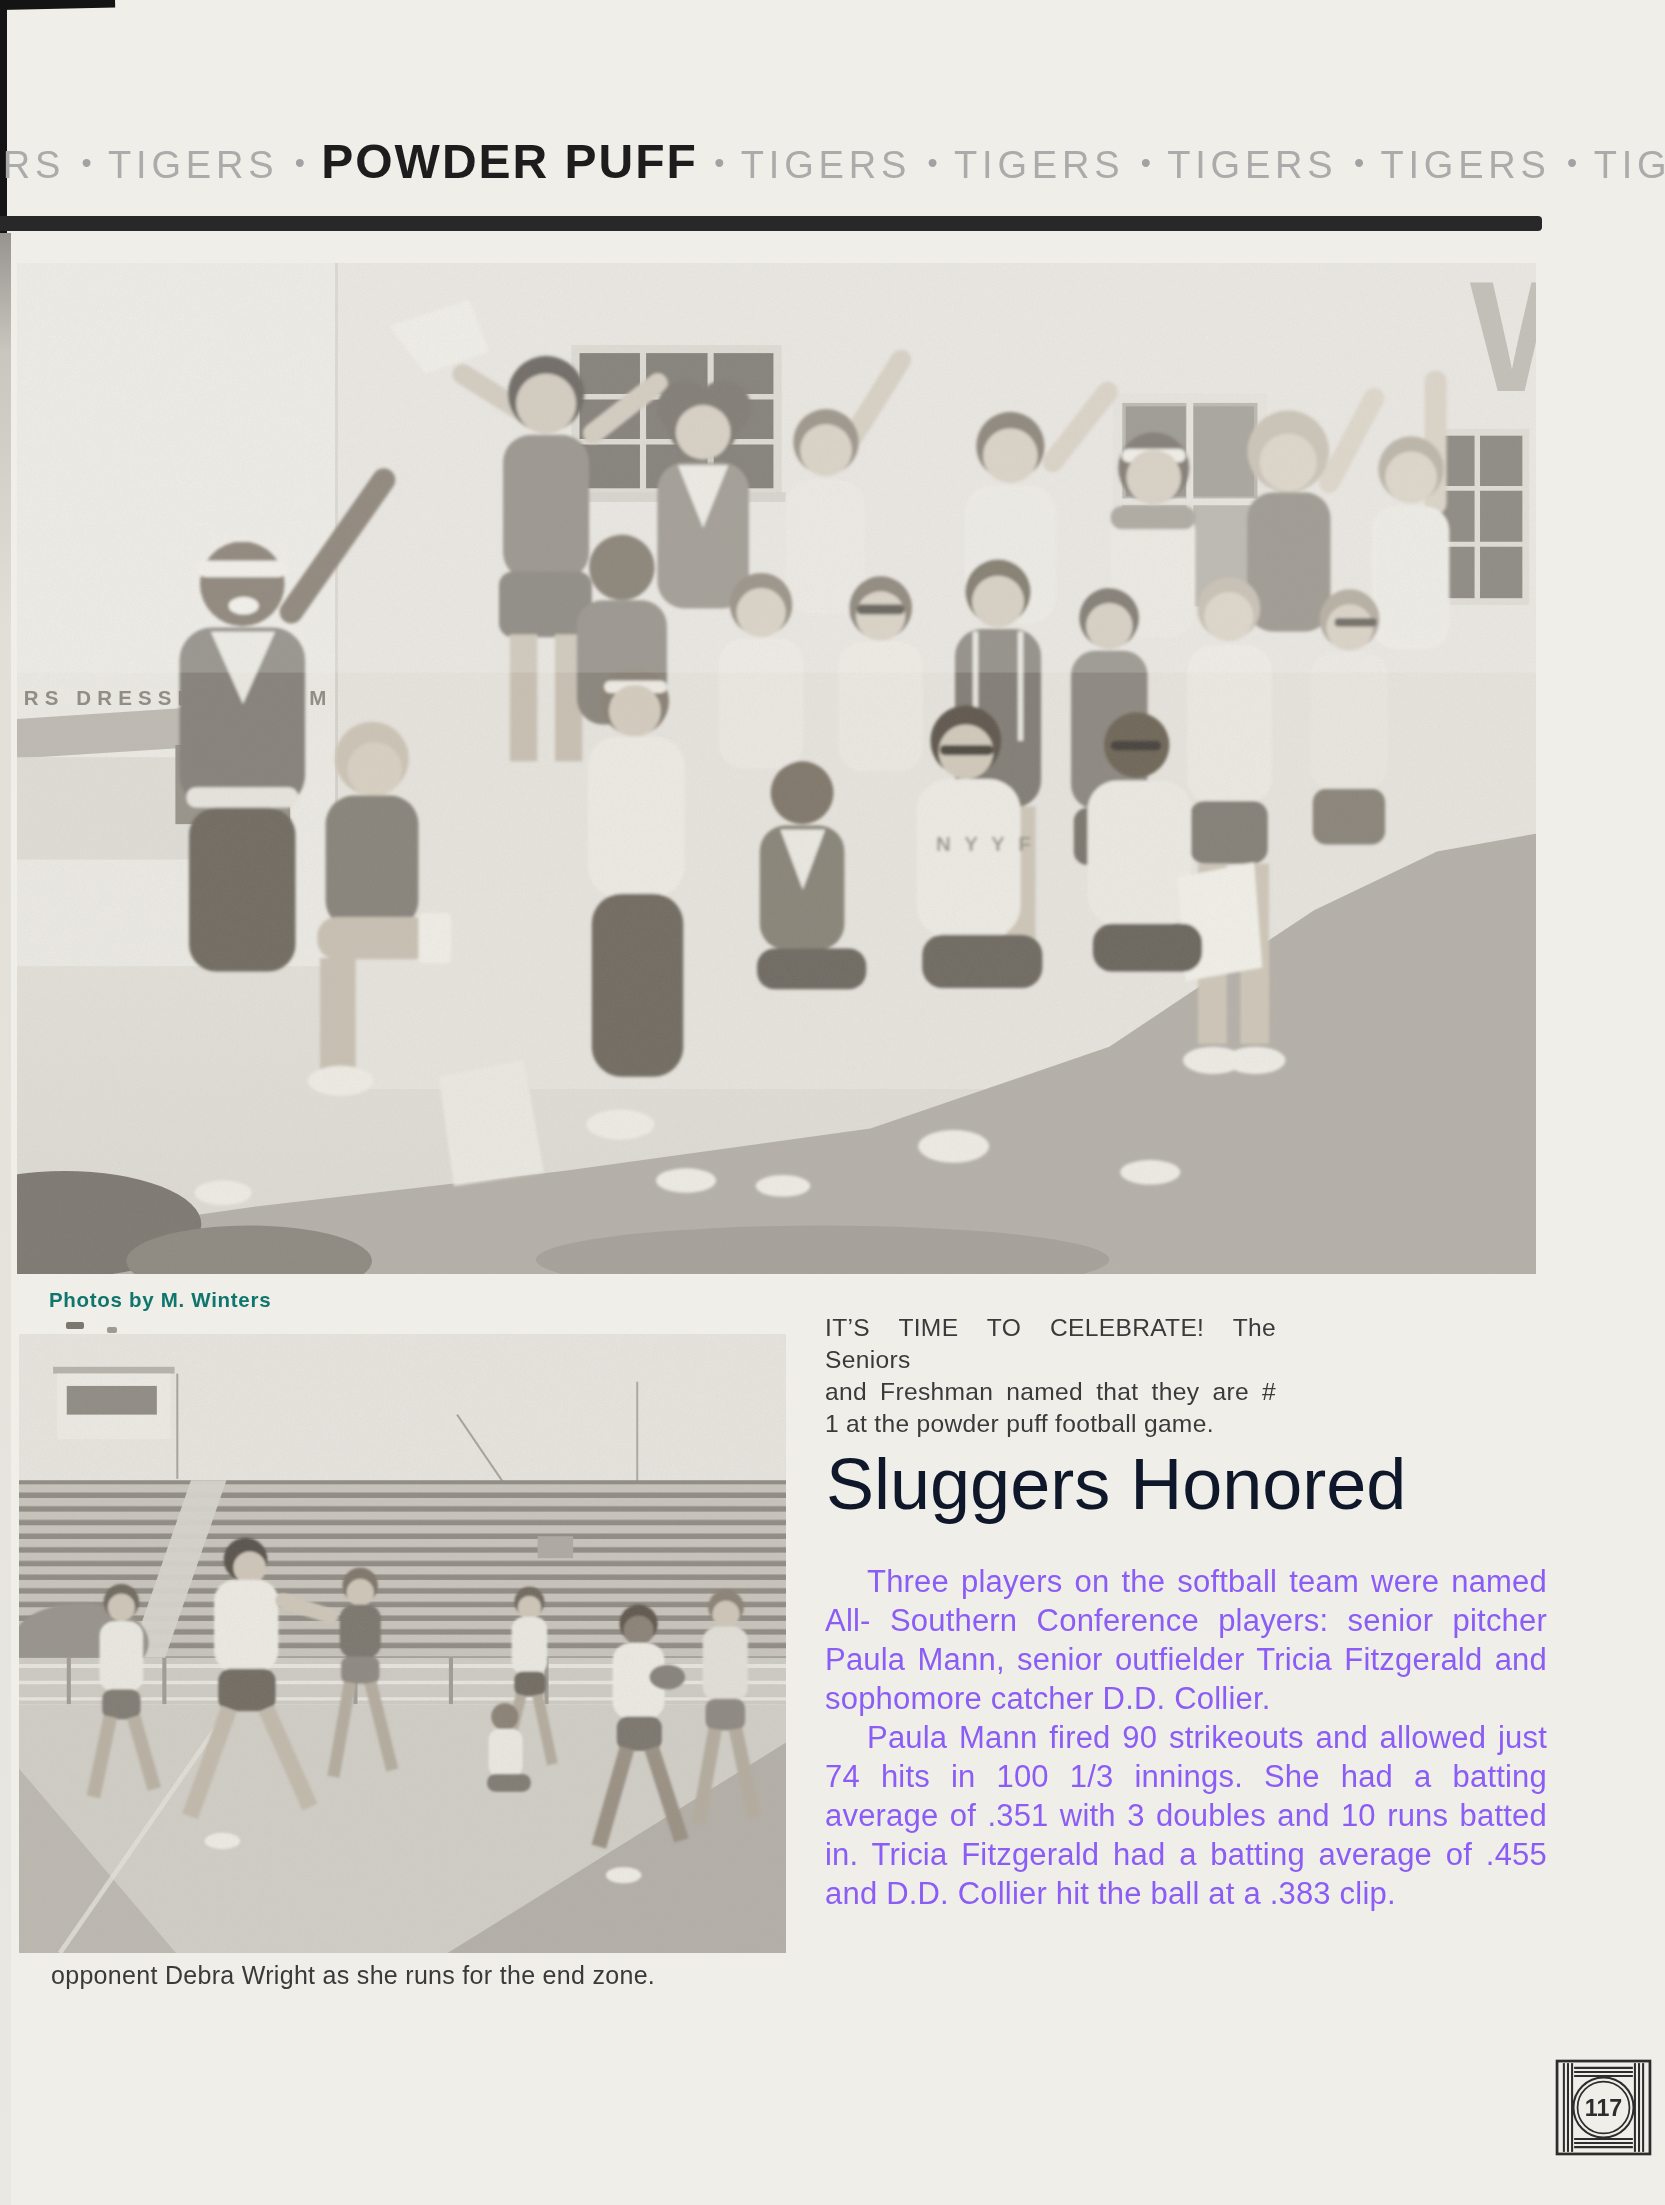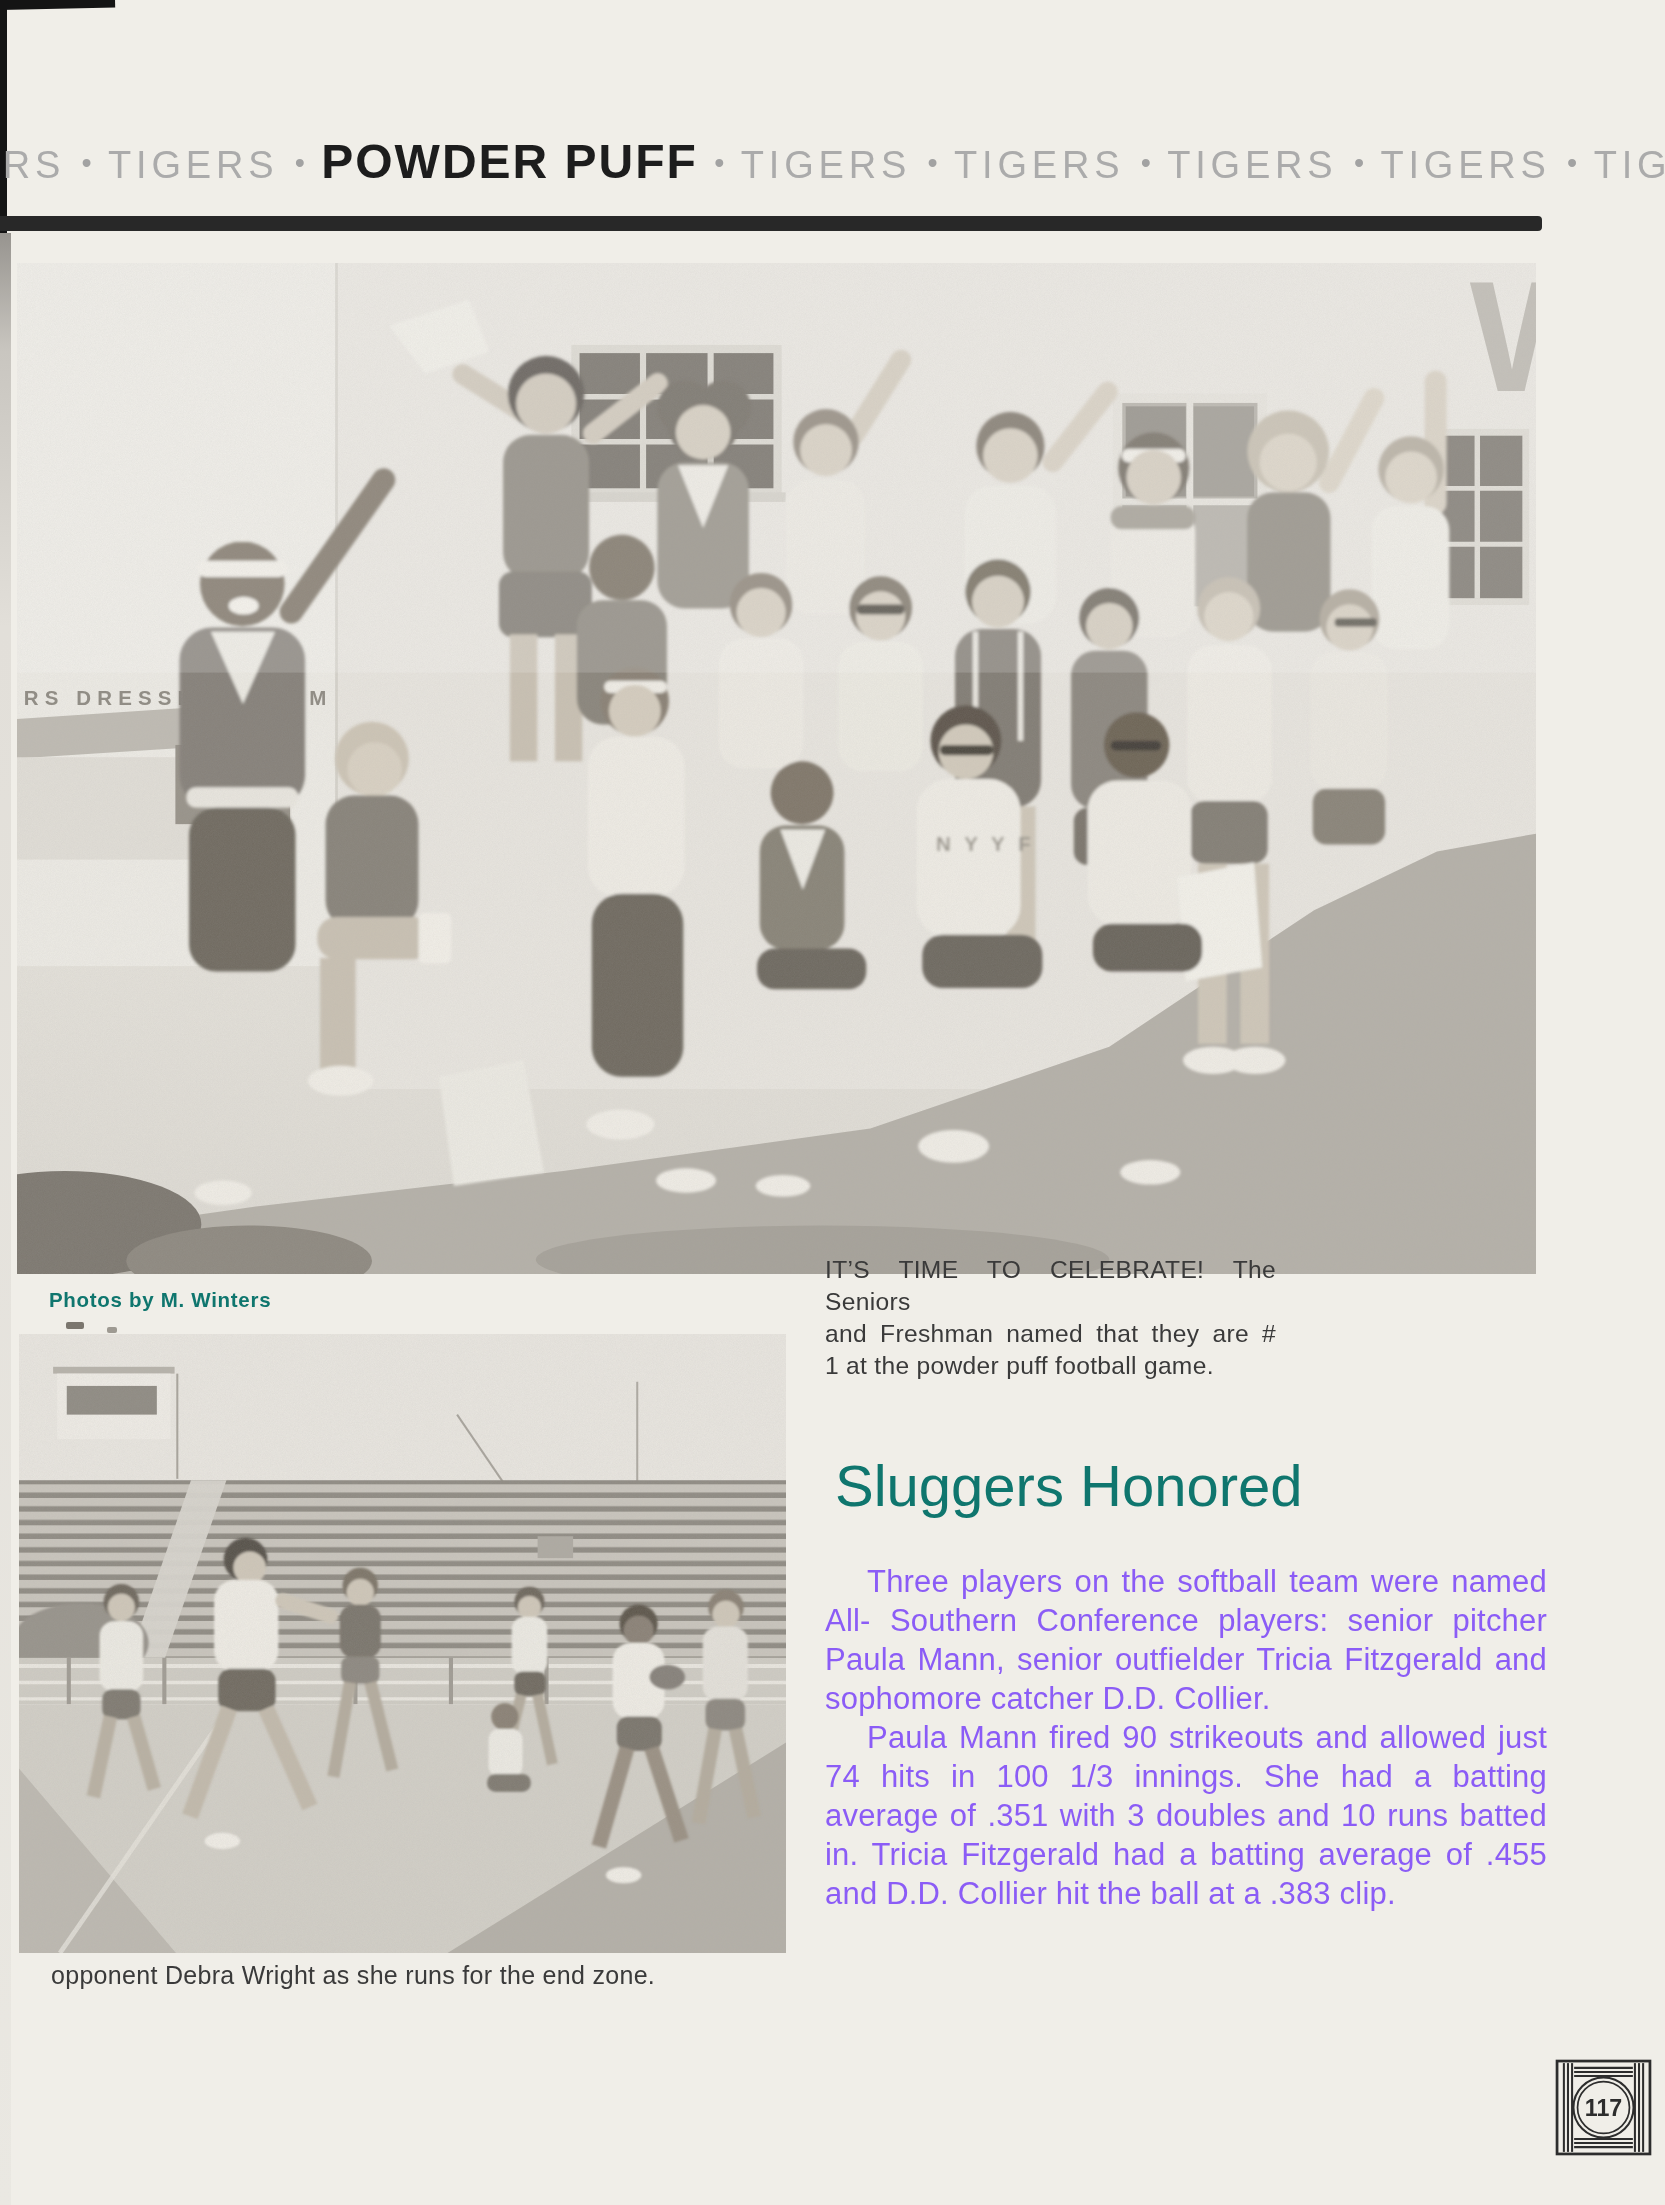--- a/index.html
+++ b/index.html
@@ -29,26 +29,26 @@
   .main-photo{position:absolute; left:17px; top:263px; width:1519px; height:1011px; margin:0;}
   .field-photo{position:absolute; left:19px; top:1334px; width:767px; height:619px; margin:0;}
   figure svg{display:block;width:100%;height:100%;}
 
   .credit{position:absolute; left:49px; top:1288px; font-size:20.5px; font-weight:700; color:#0f766e; letter-spacing:0.7px;}
 
   
   .caption{position:absolute; font-size:24.6px; line-height:32px; color:#3a3a3a; letter-spacing:0.3px;}
   .caption .cap-line{display:block; text-align:justify; text-align-last:justify;}
   .caption .cap-line:last-child{text-align-last:left;}
-  .caption-celebrate{left:825px; top:1254px; width:451px;}
+  .caption-celebrate{left:825px; top:1312px; width:451px;}
   .caption-run{left:51px; top:1959px; width:729px; font-size:25px;}
 
   
-  .headline{position:absolute; left:823px; top:1442px; width:751px; margin:12px;
-    font-size:58px; line-height:1.1; font-weight:400; color:#0f766e; letter-spacing:0px; white-space:nowrap;}
+  .headline{position:absolute; left:823px; top:1442px; width:751px; margin:3px;
+    font-size:72px; line-height:1.1; font-weight:400; color:#0f172a; letter-spacing:0px; white-space:nowrap;}
   .article-body{position:absolute; left:825px; top:1562px; width:722px;}
   .article-body p{margin:0; font-size:31px; line-height:39px; text-align:justify; text-indent:42px; color:#8b5cf6; letter-spacing:0.2px;}
 
   
   .folio{position:absolute; left:1548px; top:2059px; width:111px; height:97px;}
   .folio svg{width:100%;height:100%;}
 </style>
 </head>
 <body>
 

